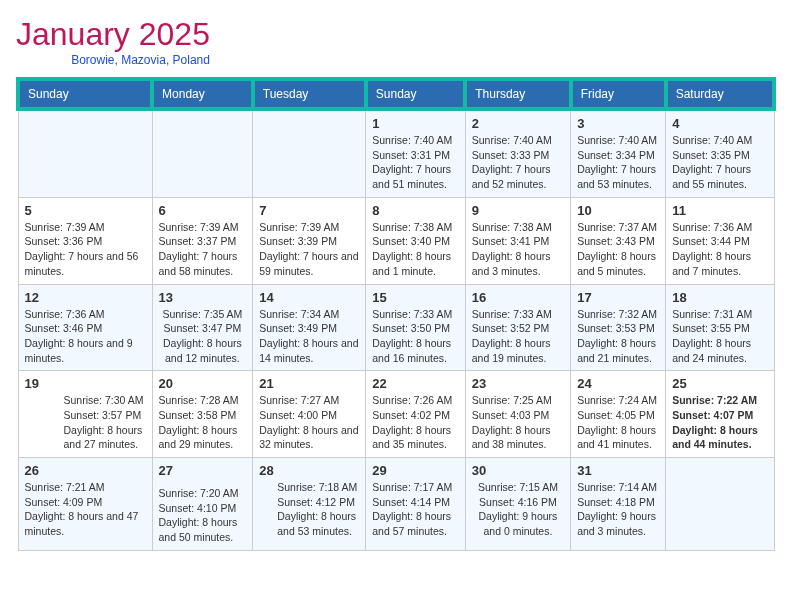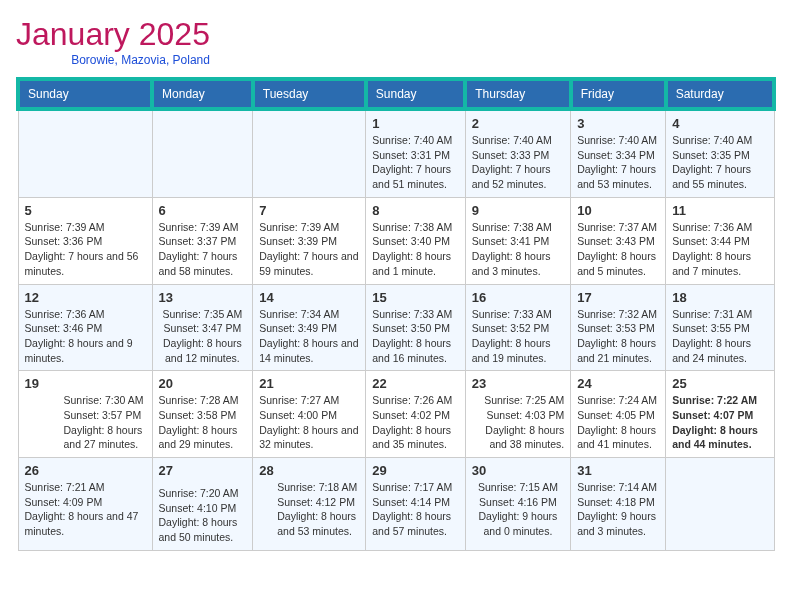--- a/index.html
+++ b/index.html
@@ -247,21 +247,21 @@
 Daylight: 8 hours and 32 minutes.</div>
         </td>
         <td>
           <div class="day-num">22</div>
           <div class="day-info" style="white-space: pre-line;">Sunrise: 7:26 AM
 Sunset: 4:02 PM
 Daylight: 8 hours and 35 minutes.</div>
         </td>
         <td>
           <div class="day-num">23</div>
-          <div class="day-info" style="white-space: pre-line; text-align: right;">Sunrise: 7:25 AM
+          <div class="day-info" style="white-space: pre-line;">Sunrise: 7:25 AM
 Sunset: 4:03 PM
 Daylight: 8 hours and 38 minutes.</div>
         </td>
         <td>
           <div class="day-num">24</div>
           <div class="day-info" style="white-space: pre-line;">Sunrise: 7:24 AM
 Sunset: 4:05 PM
 Daylight: 8 hours and 41 minutes.</div>
         </td>
         <td>

